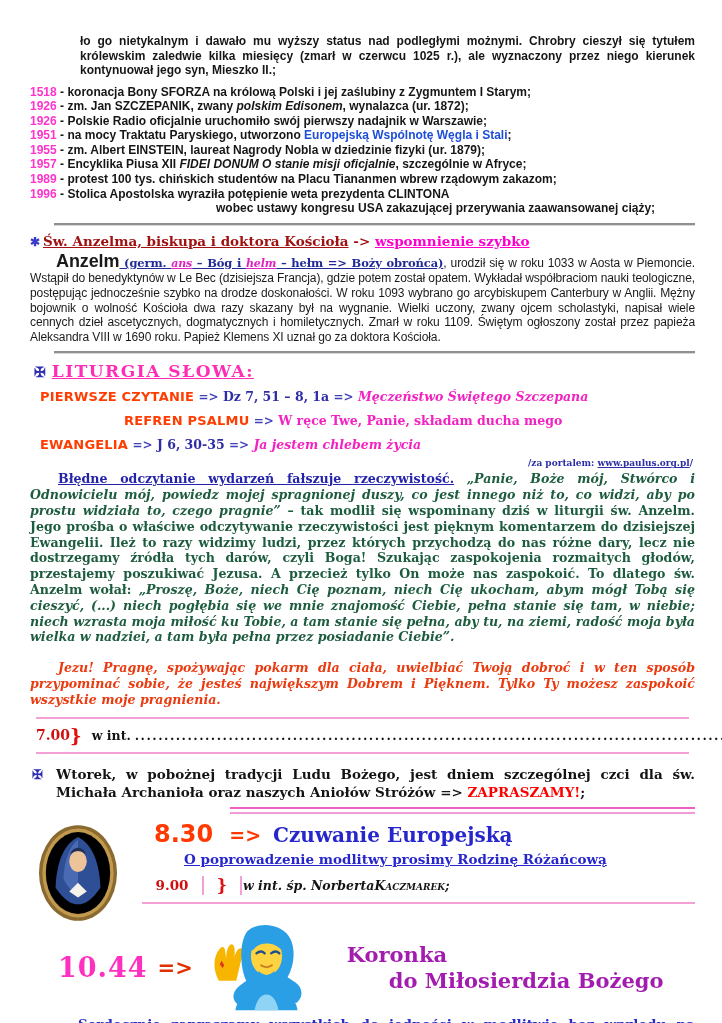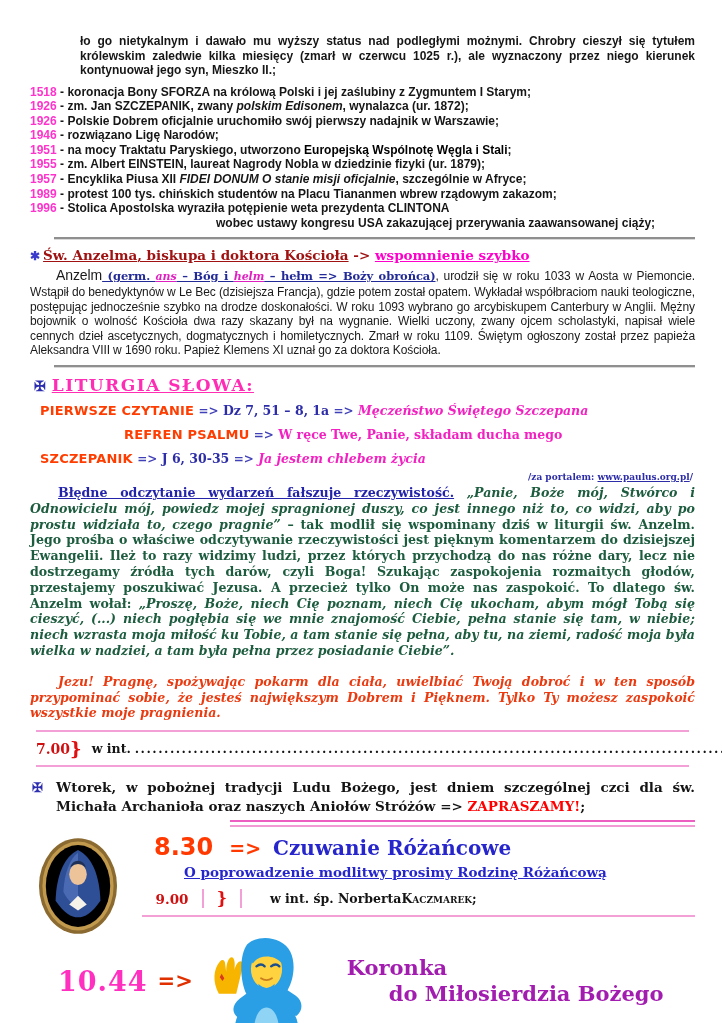--- a/index.html
+++ b/index.html
@@ -11,33 +11,33 @@
   }
   
   .intro {
     margin-left:50px; text-align:justify;
     font:bold 12px/14.5px "Liberation Sans", sans-serif; color:#161616;
   }
   .tl { margin-top:7px; }
   .tl-row { font:bold 12px/14.6px "Liberation Sans", sans-serif; color:#161616; white-space:nowrap; }
   .tl-year { color:#ff33cc; }
   .tl-it { font-style:italic; }
-  .tl-red { color:#000000; }
+  .tl-red { color:#1d4ed8; }
   .tl-cont { padding-left:186px; white-space:normal; }
   .gray-sep { height:2px; background:#8f8f8f; border-bottom:1px solid #d9d9d9; margin:7px 0 7px 24px; }
   
   .anz-head { font:bold 13.5px/17px "DejaVu Serif", serif; color:#a01212; }
   .anz-head .bullet { color:#3a3acc; font-size:12px; text-decoration:none; display:inline-block; margin-right:3px; }
   .anz-head .u { text-decoration:underline; }
   .anz-link { color:#ff00cc; text-decoration:underline; cursor:pointer; }
   .anz-body {
     margin-top:3px; text-align:justify; text-indent:26px;
     font:12px/14.6px "Liberation Sans", sans-serif; color:#1a1a1a; letter-spacing:-0.1px;
   }
-  .anz-lead { font-weight:normal; font-size:14px; }
+  .anz-lead { font-weight:bold; font-size:18px; }
   .g  { font-family:"DejaVu Serif", serif; font-weight:bold; font-size:11.5px;
         color:#222a98; text-decoration:underline; }
   .gm { font-family:"DejaVu Serif", serif; font-weight:bold; font-style:italic; font-size:11px;
         color:#e020c0; text-decoration:underline; }
   
   .lit-head { font:bold 17px/20px "DejaVu Serif", serif; letter-spacing:1.5px; color:#ff2db5; margin-left:4px; }
   .lit-head .bullet { color:#2d2db0; font-size:14px; letter-spacing:0; display:inline-block; margin-right:6px; text-decoration:none; }
   .lit-head .u { text-decoration:underline; }
   .read-row { margin:6px 0 0 10px; font:bold 12.5px/17px "DejaVu Serif", serif; white-space:nowrap; }
   .read-row.psalm { margin-left:94px; }
@@ -82,21 +82,21 @@
   .rosary { position:relative; padding-left:92px; min-height:100px; }
   .mary-wrap { position:absolute; left:8px; top:4px; width:80px; height:98px; }
   .r-line1 { display:flex; align-items:baseline; margin-left:32px; }
   .r-time  { font:bold 24px "DejaVu Sans", sans-serif; color:#ff3900; }
   .r-arr   { font:bold 19px "DejaVu Sans", sans-serif; color:#ff3900; margin:0 12px 0 16px; }
   .r-title2{ font:bold 20px "DejaVu Serif", serif; color:#2626cc; }
   .r-sub   { margin:3px 0 0 62px; font:bold 13.5px "DejaVu Serif", serif; color:#2626cc; text-decoration:underline; }
   .r-mass  { margin:6px 0 0 20px; border-bottom:2px solid #f2a0d6; display:flex; align-items:center; padding:3px 0 7px; }
   .r-mass .mt { width:60px; font-size:13.5px; }
   .r-mass .brace { width:36px; font-size:16px; }
-  .r-mass .m-content { padding-left:28px; }
+  .r-mass .m-content { padding-left:1px;font-style:italic; }
   .sc { font-variant:small-caps; }
   
   .mercy { display:flex; align-items:center; margin-top:4px; }
   .mercy-time { font:bold 27px "DejaVu Serif", serif; color:#ff2fc0; margin-left:28px; letter-spacing:1px; }
   .mercy-arr  { font:bold 21px "DejaVu Sans", sans-serif; color:#e03000; margin:0 12px 0 10px; }
   .jesus-wrap { width:112px; height:88px; flex:0 0 auto; }
   .mercy-titles { margin-left:30px; font:bold 21px/26px "DejaVu Serif", serif; color:#a21caf; }
   .mercy-l2 { margin-left:42px; }
   
   .closing {
@@ -114,24 +114,21 @@
   </div>
 
   <div class="tl">
     <div class="tl-row">
       <span class="tl-year">1518</span><span> - </span><span>koronacja Bony SFORZA na królową Polski i jej zaślubiny z Zygmuntem I Starym;</span>
     </div>
     <div class="tl-row">
       <span class="tl-year">1926</span><span> - </span><span>zm. Jan SZCZEPANIK, zwany </span><span class="tl-it">polskim Edisonem</span><span>, wynalazca (ur. 1872);</span>
     </div>
     <div class="tl-row">
-      <span class="tl-year">1926</span><span> - </span><span>Polskie Dobrem oficjalnie uruchomiło swój pierwszy nadajnik w Warszawie;</span>
-    </div>
-    <div class="tl-row">
-      <span class="tl-year">1946</span><span> - </span><span>rozwiązano Ligę Narodów;</span>
+      <span class="tl-year">1926</span><span> - </span><span>Polskie Radio oficjalnie uruchomiło swój pierwszy nadajnik w Warszawie;</span>
     </div>
     <div class="tl-row">
       <span class="tl-year">1951</span><span> - </span><span>na mocy Traktatu Paryskiego, utworzono </span><span class="tl-red">Europejską Wspólnotę Węgla i Stali</span><span>;</span>
     </div>
     <div class="tl-row">
       <span class="tl-year">1955</span><span> - </span><span>zm. Albert EINSTEIN, laureat Nagrody Nobla w dziedzinie fizyki (ur. 1879);</span>
     </div>
     <div class="tl-row">
       <span class="tl-year">1957</span><span> - </span><span>Encyklika Piusa XII </span><span class="tl-it">FIDEI DONUM O stanie misji oficjalnie</span><span>, szczególnie w Afryce;</span>
     </div>
@@ -168,21 +165,21 @@
     <span class="r-ref">Dz 7, 51 – 8, 1a</span>
     <span class="r-arrow">=&gt;</span>
     <span class="r-title-it">Męczeństwo Świętego Szczepana</span>
   </div>
   <div class="read-row psalm">
     <span class="r-label">REFREN PSALMU</span>
     <span class="r-arrow">=&gt;</span>
     <span class="r-title">W ręce Twe, Panie, składam ducha mego</span>
   </div>
   <div class="read-row">
-    <span class="r-label">SZCZEPANIK</span>
+    <span class="r-label">EWANGELIA</span>
     <span class="r-arrow">=&gt;</span>
     <span class="r-ref">J 6, 30-35</span>
     <span class="r-arrow">=&gt;</span>
     <span class="r-title-it">Ja jestem chlebem życia</span>
   </div>
   <div class="credit">
     <span>/za portalem: </span><span class="lnk">www.paulus.org.pl</span><span>/</span>
   </div>
 
   <div class="medit">
@@ -218,21 +215,21 @@
         <path d="M41,13 C27,20 19,38 18,65 C27,78 34,82 41,82 C48,82 55,78 64,65 C63,38 55,20 41,13 Z" fill="#2e4f96"></path>
         <path d="M41,16 C33,22 27,36 26,56 C31,66 36,70 41,70 Z" fill="#4a6ab4"></path>
         <ellipse cx="41" cy="38" rx="9" ry="11" fill="#edc39a"></ellipse>
         <path d="M33,31 q8,-7 16,0 q-2,-7 -8,-7 q-6,0 -8,7z" fill="#203055"></path>
         <path d="M32,69 l9,-9 l9,9 l-9,6 z" fill="#f5f2ea"></path>
       </svg>
     </div>
     <div class="r-line1">
       <span class="r-time">8.30</span>
       <span class="r-arr">=&gt;</span>
-      <span class="r-title2">Czuwanie Różańcowe</span>
+      <span class="r-title2">Czuwanie Europejską</span>
     </div>
     <div class="r-sub">O poprowadzenie modlitwy prosimy Rodzinę Różańcową</div>
     <div class="r-mass">
       <div class="mt">9.00</div>
       <div class="vline"></div>
       <div class="brace">}</div>
       <div class="vline"></div>
       <div class="m-content">
         <span>w int. śp. Norberta </span>
         <span class="sc">Kaczmarek</span>

